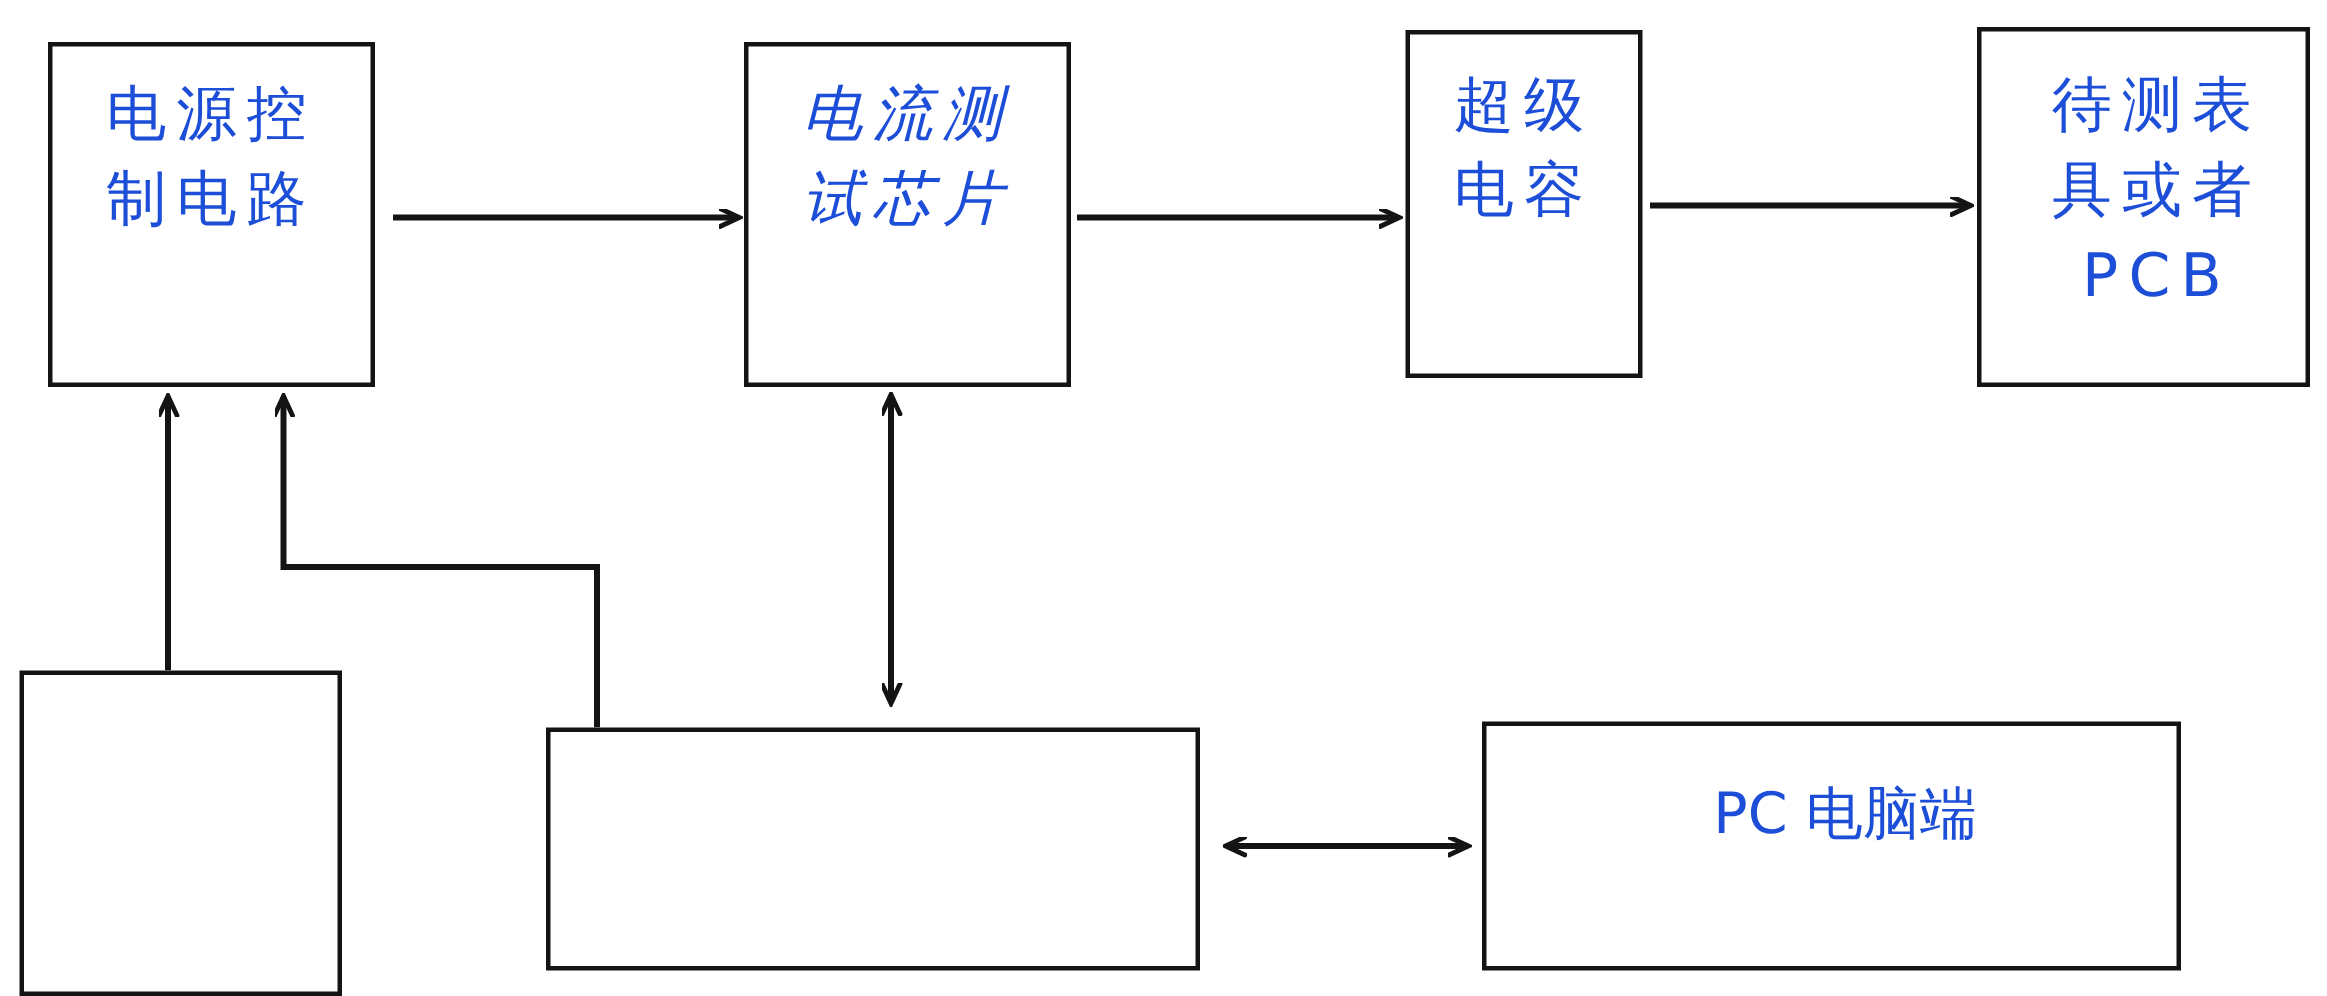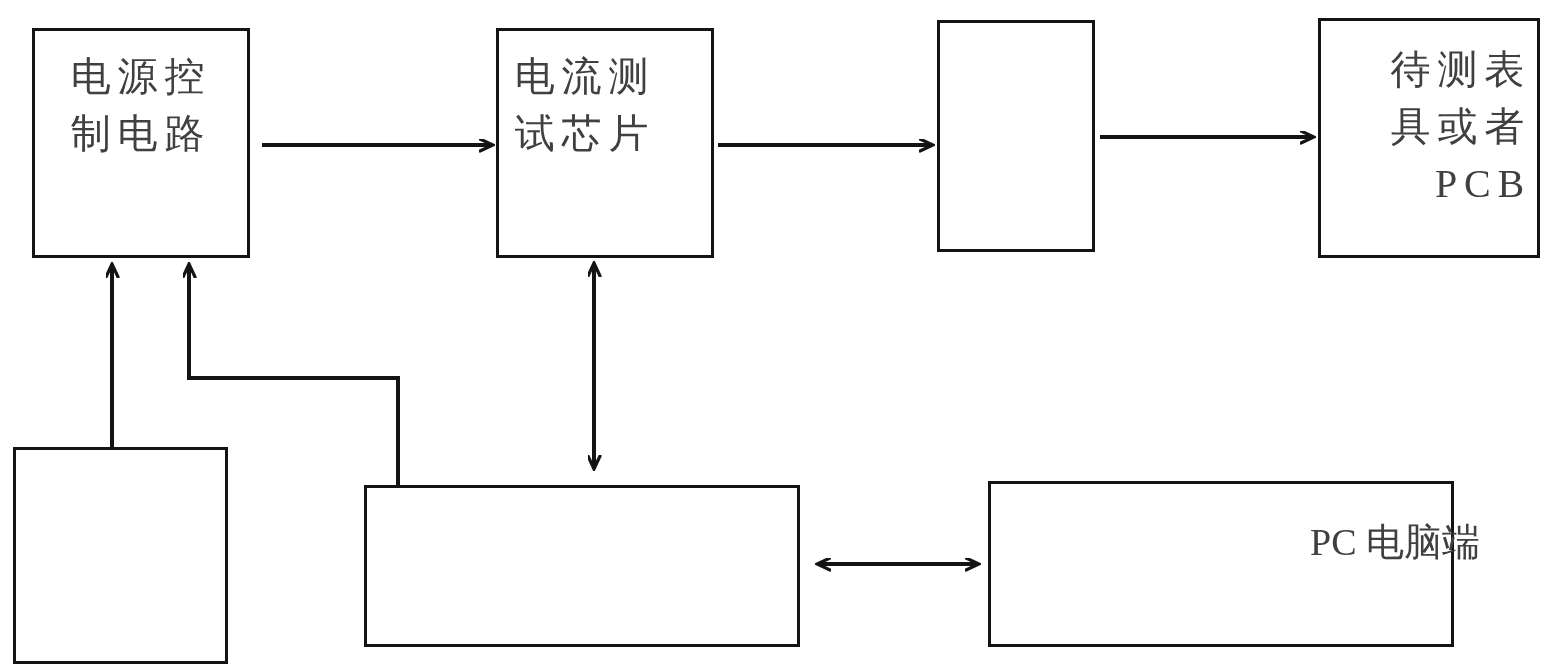--- a/index.html
+++ b/index.html
@@ -26,34 +26,33 @@
   }
   .node-box {
     position: absolute;
     box-sizing: border-box;
     border: 3px solid #141414;
     background: #ffffff;
   }
   .node-label {
     position: absolute;
     box-sizing: border-box;
-    color: #404040;
+    color: #1d4ed8;
     white-space: pre-line;
     pointer-events: none;
   }
   
   .lbl-spread {
     letter-spacing: 0.17em;
   }
   .lbl-center {
     text-align: center;
   }
   .lbl-left {
-    text-align: right;
-    font-family: Liberation Serif, serif;
+    text-align: center;
   }
   .fs-big {
     font-size: 40px;
     line-height: 1.42;
   }
   .fs-mid {
     font-size: 38px;
     line-height: 1.45;
   }
 </style>
@@ -97,25 +96,27 @@
 
   <div class="node-box" style="left:13px; top:447px; width:215px; height:217px;"></div>
 
   <div class="node-box" style="left:364px; top:485px; width:436px; height:162px;"></div>
 
   <div class="node-box" style="left:988px; top:481px; width:466px; height:166px;"></div>
 
   <div class="node-label fs-big lbl-spread lbl-center" style="left:44px; top:48px; width:194px;">电源控
 制电路</div>
 
-  <div class="node-label fs-big lbl-spread lbl-center" style="left:488px; top:48px; width:194px;">电流测
+  <div class="node-label fs-big lbl-spread lbl-center" style="left:508px; top:48px; width:194px;font-style:italic;">电流测
 试芯片</div>
 
+  <div class="node-label fs-big lbl-spread lbl-center" style="left:944px; top:42px; width:144px;">超级
+电容</div>
 
   <div class="node-label fs-big lbl-spread lbl-left" style="left:1345px; top:42px; width:186px;">待测表
 具或者
 PCB</div>
 
 
 
-  <div class="node-label fs-mid lbl-left" style="left:1020px; top:515px; width:420px;margin-left:40px;">PC 电脑端</div>
+  <div class="node-label fs-mid lbl-left" style="left:1020px; top:515px; width:420px;">PC 电脑端</div>
 
 </div>
 
 </body></html>

